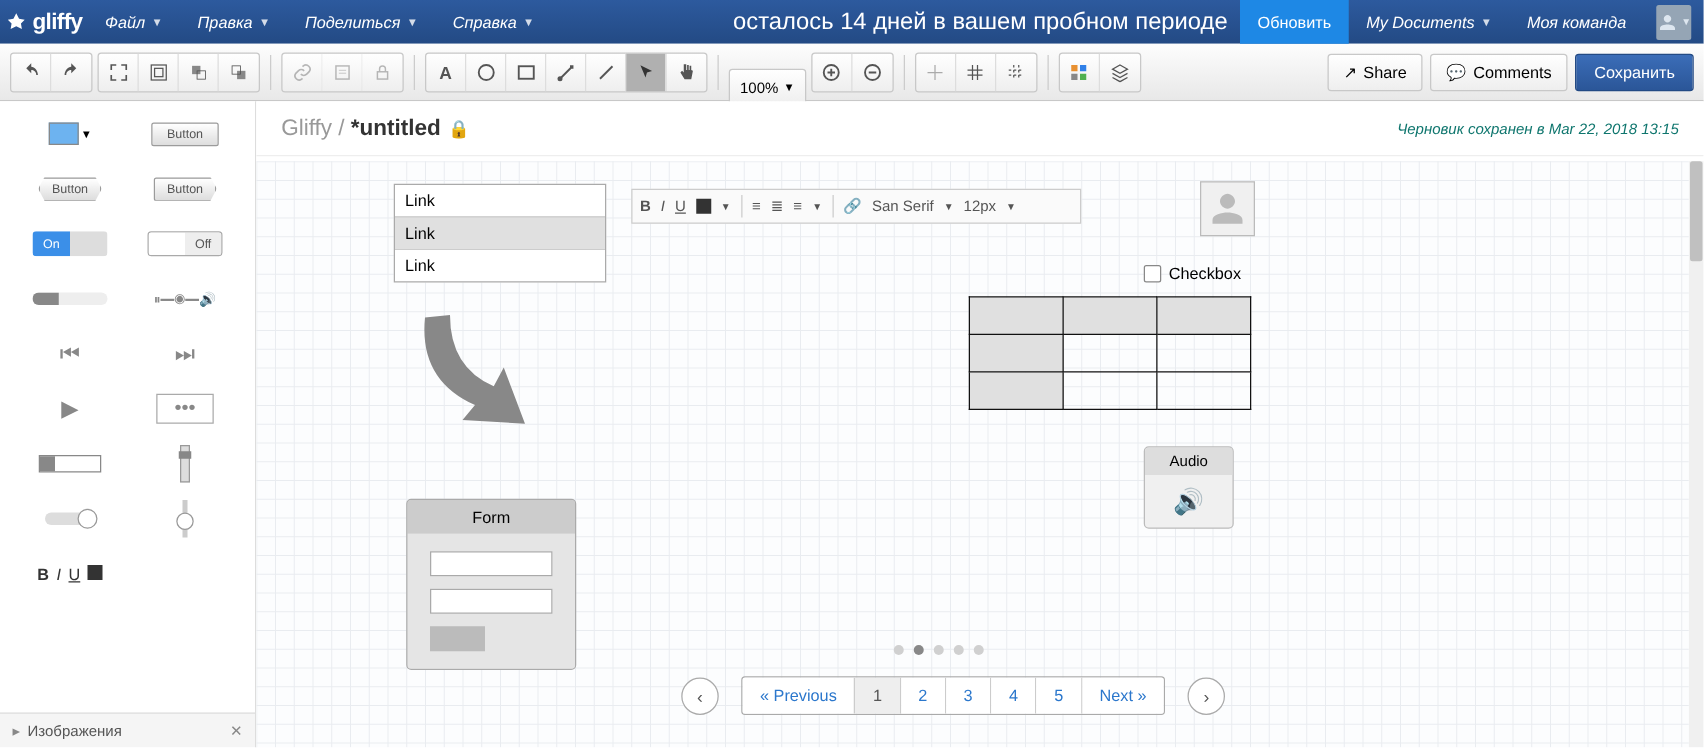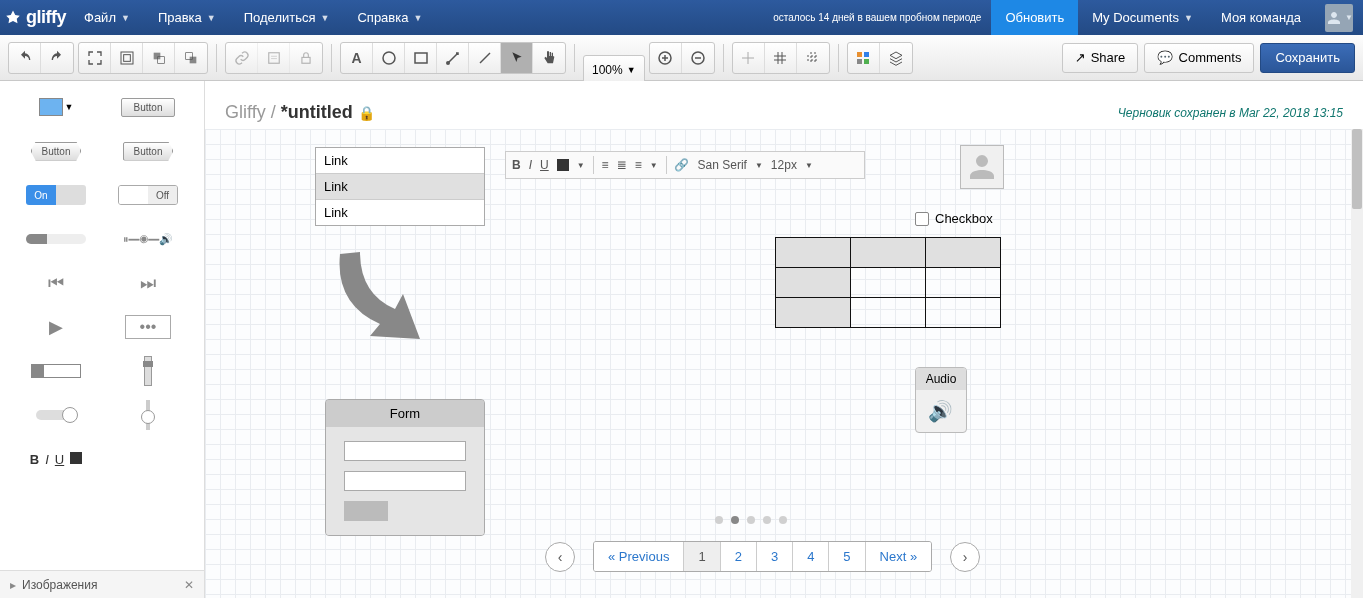--- a/index.html
+++ b/index.html
@@ -2,24 +2,24 @@
 <html><head>
 <meta charset="utf-8">
 <style>
 * { box-sizing: border-box; margin: 0; padding: 0; font-family: Arial, Helvetica, sans-serif; }
 body { width: 1363px; height: 598px; overflow: hidden; background: #fff; }
 
 
 .topnav { height: 35px; background: linear-gradient(#2d5a9e, #234a84); display: flex; align-items: center; color: #fff; font-size: 13px; }
 .logo { display: flex; align-items: center; padding: 0 4px; font-weight: bold; font-size: 18px; letter-spacing: -0.5px; }
 .logo svg { margin-right: 4px; }
-.menu-item { padding: 0 14px; height: 35px; display: flex; align-items: center; cursor: pointer; }
+.menu-item { padding: 0 14px; height: 35px; display: flex; align-items: center; cursor: pointer; font-style: italic; }
 .menu-item .caret { margin-left: 5px; font-size: 9px; opacity: 0.8; }
 .topnav-right { margin-left: auto; display: flex; align-items: center; height: 35px; }
-.trial-text { padding: 0 10px; font-size: 10px; }
+.trial-text { padding: 0 10px; font-size: 19px; }
 .update-btn { background: #1e88e5; height: 35px; padding: 0 14px; display: flex; align-items: center; cursor: pointer; }
 .avatar-box { width: 28px; height: 28px; background: #95a5b5; margin: 0 10px; display: flex; align-items: center; justify-content: center; border-radius: 2px; }
 
 
 .toolbar { height: 46px; background: linear-gradient(#fdfdfd, #e8e8e8); border-bottom: 1px solid #c8c8c8; display: flex; align-items: center; padding: 0 8px; gap: 4px; }
 .tb-group { display: flex; border: 1px solid #c8c8c8; border-radius: 3px; background: linear-gradient(#fff, #eee); }
 .tb-btn { width: 32px; height: 30px; display: flex; align-items: center; justify-content: center; cursor: pointer; border-right: 1px solid #ddd; }
 .tb-btn:last-child { border-right: none; }
 .tb-btn.active { background: #b0b0b0; }
 .tb-btn.disabled { opacity: 0.4; cursor: default; }
@@ -43,21 +43,21 @@
 .toggle2 .off { flex:1; background:#eee; color:#555; font-size:10px; display:flex; align-items:center; justify-content:center; }
 .prog { width:60px; height:10px; background:#eee; border-radius:5px; overflow:hidden; }
 .prog .fill { width:35%; height:100%; background:#888; }
 .sidebar-footer { position:absolute; bottom:0; left:0; right:0; height:28px; border-top:1px solid #ddd; background:#f5f5f5; display:flex; align-items:center; padding:0 10px; font-size:12px; color:#555; }
 .sidebar-footer .close { margin-left:auto; cursor:pointer; color:#888; }
 .biu { display:flex; gap:6px; font-size:13px; color:#333; }
 .biu span:first-child { font-weight:bold; } .biu span:nth-child(2){font-style:italic;} .biu span:nth-child(3){text-decoration:underline;}
 
 
 .canvas-wrap { flex: 1; position: relative; background: #fff; overflow: hidden; }
-.doc-header { height: 64px; padding: 12px 20px; display: flex; align-items: center; border-bottom: 1px solid #eee; }
+.doc-header { height: 44px; padding: 12px 20px; display: flex; align-items: center; border-bottom: 1px solid #eee; }
 .breadcrumb { font-size: 18px; color: #999; }
 .breadcrumb .title { color: #333; font-weight: bold; }
 .lock-icon { margin-left: 6px; color: #e8a640; font-size: 14px;}
 .save-status { margin-left: auto; font-size: 12px; font-style: italic; color: #0f766e; }
 .canvas { position: absolute; top: 48px; left: 0; right: 12px; bottom: 0; 
   background-image: linear-gradient(#e9ecf0 1px, transparent 1px), linear-gradient(90deg,#e9ecf0 1px, transparent 1px);
   background-size: 15px 15px; background-color: #fcfdfe; }
 .vscroll { position:absolute; top:48px; right:0; bottom:0; width:12px; background:#f0f0f0; }
 .vscroll .thumb { position:absolute; top:0; left:1px; right:1px; height:80px; background:#c0c0c0; border-radius:2px; }
 
@@ -66,37 +66,37 @@
 .link-list { left: 110px; top: 18px; width: 170px; border:1px solid #aaa; background:#fff; }
 .link-list .row { padding: 5px 8px; font-size:13px; border-top:1px solid #ccc; }
 .link-list .row:first-child { border-top:none; }
 .link-list .row.active { background:#e0e0e0; }
 
 .rtf-toolbar { left: 300px; top: 22px; width: 360px; border:1px solid #ccc; background:#fafafa; display:flex; align-items:center; padding:4px 6px; gap:8px; font-size:12px; color:#555; }
 .rtf-toolbar .sep { width:1px; height:18px; background:#ccc; }
 
 .big-arrow { left: 120px; top: 115px; }
 
-.form-box { left: 120px; top: 270px; width: 160px; background:#ddd; border:1px solid #aaa; border-radius:4px; overflow:hidden; }
+.form-box { left: 120px; top: 270px; width: 136px; background:#ddd; border:1px solid #aaa; border-radius:4px; overflow:hidden; }
 .form-box .hdr { background:#ccc; text-align:center; padding:6px; font-size:13px; }
 .form-box .body { background:#e5e5e5; padding:14px 18px; display:flex; flex-direction:column; gap:10px; }
 .form-box .inp { height:20px; background:#fff; border:1px solid #aaa; }
 .form-box .btn { width:44px; height:20px; background:#bbb; }
 
 .checkbox-shape { left: 710px; top: 82px; display:flex; align-items:center; gap:6px; font-size:13px; }
 .checkbox-shape .box { width:14px; height:14px; border:1px solid #888; background:#fff; border-radius:2px; }
 
 .avatar-shape { left: 755px; top: 16px; width:44px; height:44px; border:1px solid #bbb; background:#f0f0f0; display:flex; align-items:center; justify-content:center; color:#aaa; }
 
 .table-shape { left: 570px; top: 108px; border-collapse:collapse; }
 .table-shape td { border:1px solid #111; width:75px; height:30px; }
 .table-shape tr:first-child td { background:#e0e0e0; }
 .table-shape td:first-child { background:#e0e0e0; }
 
-.audio-shape { left: 710px; top: 238px; width:52px; border:1px solid #bbb; border-radius:4px; overflow:hidden; background:#f0f0f0; }
+.audio-shape { left: 710px; top: 228px; width:72px; border:1px solid #bbb; border-radius:4px; overflow:hidden; background:#f0f0f0; }
 .audio-shape .hdr { background:#ddd; text-align:center; padding:4px; font-size:12px; }
 .audio-shape .body { height:42px; display:flex; align-items:center; justify-content:center; color:#999; font-size:20px; }
 
 .dots { left:510px; top:387px; display:flex; gap:8px; }
 .dots .d { width:8px; height:8px; border-radius:50%; background:#d0d0d0; }
 .dots .d.active { background:#888; }
 
 .pager-wrap { left: 340px; top: 412px; display:flex; align-items:center; gap:18px; }
 .circ-btn { width:30px; height:30px; border:1px solid #aaa; border-radius:50%; background:#fff; display:flex; align-items:center; justify-content:center; cursor:pointer; font-size:14px; color:#555; }
 .pager { display:flex; border:1px solid #aaa; border-radius:3px; overflow:hidden; }

